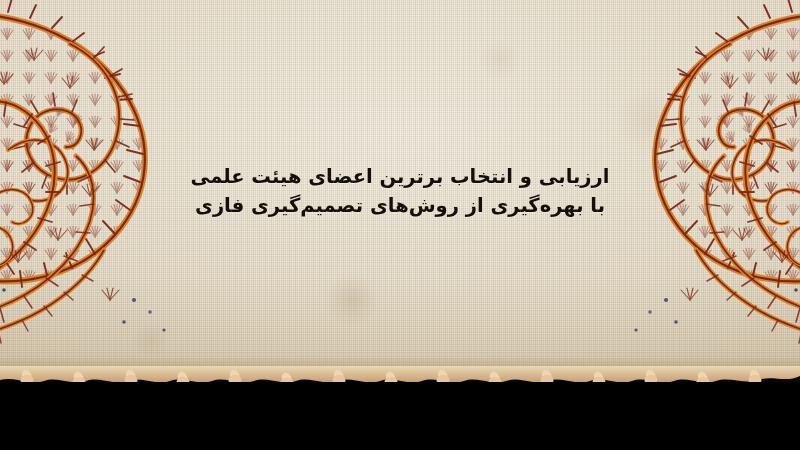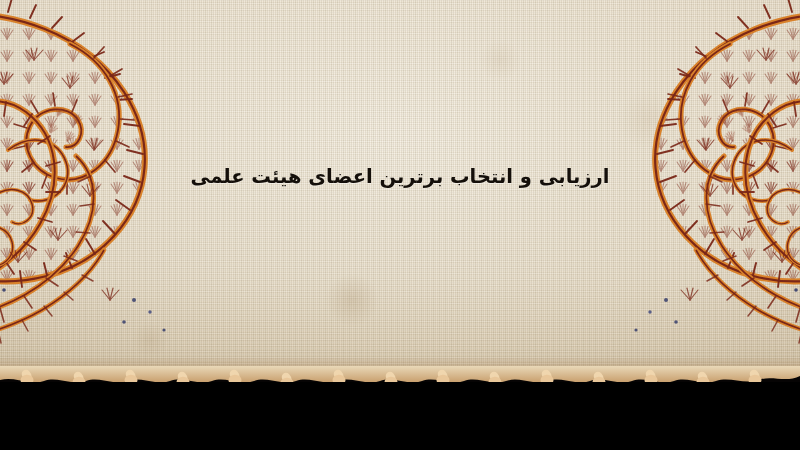--- a/index.html
+++ b/index.html
@@ -509,20 +509,21 @@
               <path d="M136,300 L139,288"></path>
               <path d="M136,300 L145,290"></path>
           </g>
         </g>
       </g>
     </svg>
   </div>
 
   <div class="title-block">
     <span class="title-line">ارزیابی و انتخاب برترین اعضای هیئت علمی</span>
+    <span class="title-line">با بهره‌گیری از روش‌های تصمیم‌گیری فازی</span>
   </div>
 
   <div class="fringe">
     <svg viewBox="0 0 800 84" xmlns="http://www.w3.org/2000/svg" aria-hidden="true">
       <defs>
         <linearGradient id="cordG" x1="0" y1="0" x2="0" y2="1">
           <stop offset="0%" stop-color="#f0d6ae"></stop>
           <stop offset="55%" stop-color="#e0bc8c"></stop>
           <stop offset="100%" stop-color="#b8895a"></stop>
         </linearGradient>

